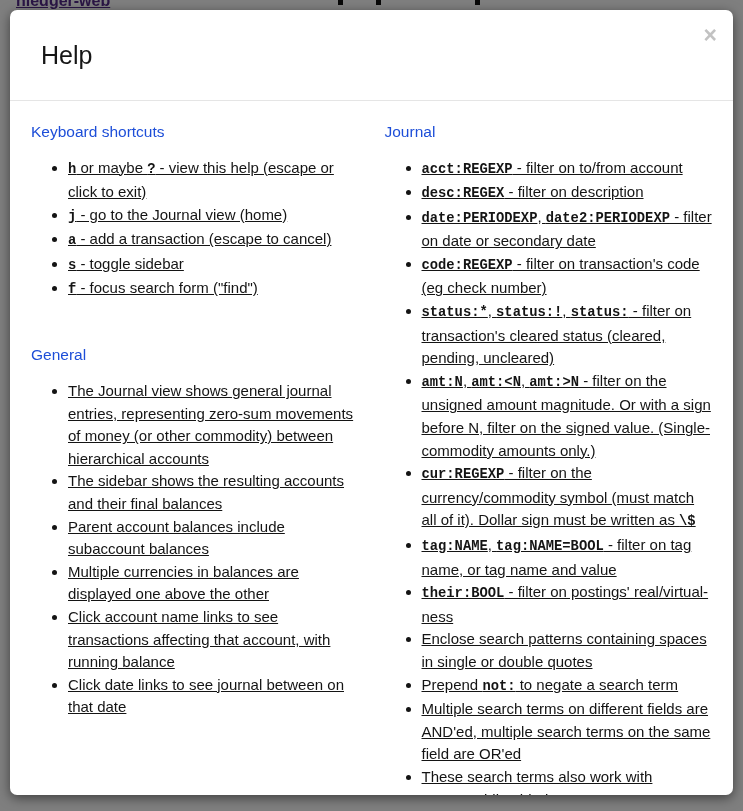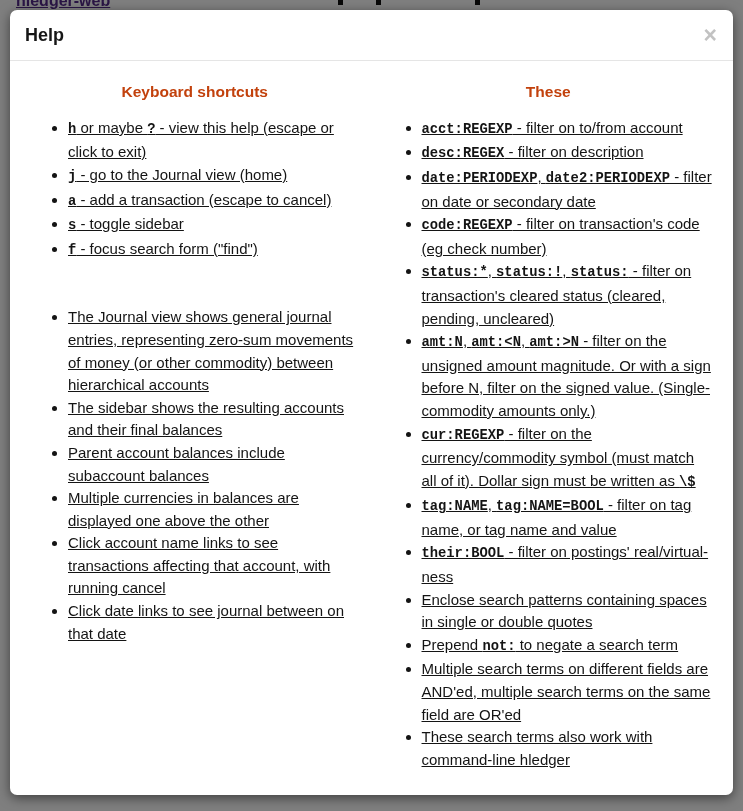--- a/index.html
+++ b/index.html
@@ -52,23 +52,23 @@
     box-shadow: 0 3px 12px rgba(0, 0, 0, 0.5);
     box-sizing: border-box;
     overflow: hidden;
   }
   .modal-header {
     position: relative;
     padding: 16px 15px 14px 15px;
     border-bottom: 1px solid #e5e5e5;
   }
   .modal-title {
-    margin: 0;
-    font-size: 18px;
-    font-weight: 700;
+    margin: 16px;
+    font-size: 25px;
+    font-weight: 400;
     line-height: 1.1;
     color: #161616;
   }
   .close-button {
     position: absolute;
     right: 16px;
     top: 14px;
     border: none;
     background: transparent;
     padding: 0;
@@ -87,23 +87,22 @@
   }
   .help-col {
     width: 50%;
     box-sizing: border-box;
     padding: 0 13px;
     color: #141414;
   }
   .section-heading {
     margin: 0 0 16px 0;
     font-size: 15.5px;
-    font-weight: bold;
-    color: #c2410c;
-    text-align: center;
+    font-weight: normal;
+    color: #1d4ed8;
   }
   .help-list {
     margin: 0 0 44px 0;
     padding: 0 0 0 37px;
     list-style-type: disc;
     font-size: 15px;
     line-height: 22.6px;
     color: #141414;
   }
   .help-list:last-child { margin-bottom: 0; }
@@ -136,31 +135,32 @@
   <div class="modal-body">
     <div class="help-col">
         <h2 class="section-heading">Keyboard shortcuts</h2>
         <ul class="help-list">
           <li><code>h</code> or maybe <code>?</code> - view this help (escape or click to exit)</li>
           <li><code>j</code> - go to the Journal view (home)</li>
           <li><code>a</code> - add a transaction (escape to cancel)</li>
           <li><code>s</code> - toggle sidebar</li>
           <li><code>f</code> - focus search form ("find")</li>
         </ul>
+        <h2 class="section-heading">General</h2>
         <ul class="help-list">
           <li>The Journal view shows general journal entries, representing zero-sum movements of money (or other commodity) between hierarchical accounts</li>
           <li>The sidebar shows the resulting accounts and their final balances</li>
           <li>Parent account balances include subaccount balances</li>
           <li>Multiple currencies in balances are displayed one above the other</li>
-          <li>Click account name links to see transactions affecting that account, with running cancel</li>
+          <li>Click account name links to see transactions affecting that account, with running balance</li>
           <li>Click date links to see journal between on that date</li>
         </ul>
       </div>
     <div class="help-col">
-        <h2 class="section-heading">These</h2>
+        <h2 class="section-heading">Journal</h2>
         <ul class="help-list">
           <li><code>acct:REGEXP</code> - filter on to/from account</li>
           <li><code>desc:REGEX</code> - filter on description</li>
           <li><code>date:PERIODEXP</code>, <code>date2:PERIODEXP</code> - filter on date or secondary date</li>
           <li><code>code:REGEXP</code> - filter on transaction's code (eg check number)</li>
           <li><code>status:*</code>, <code>status:!</code>, <code>status:</code> - filter on transaction's cleared status (cleared, pending, uncleared)</li>
           <li><code>amt:N</code>, <code>amt:&lt;N</code>, <code>amt:&gt;N</code> - filter on the unsigned amount magnitude. Or with a sign before N, filter on the signed value. (Single-commodity amounts only.)</li>
           <li><code>cur:REGEXP</code> - filter on the currency/commodity symbol (must match all of it). Dollar sign must be written as <code>\$</code></li>
           <li><code>tag:NAME</code>, <code>tag:NAME=BOOL</code> - filter on tag name, or tag name and value</li>
           <li><code>their:BOOL</code> - filter on postings' real/virtual-ness</li>

